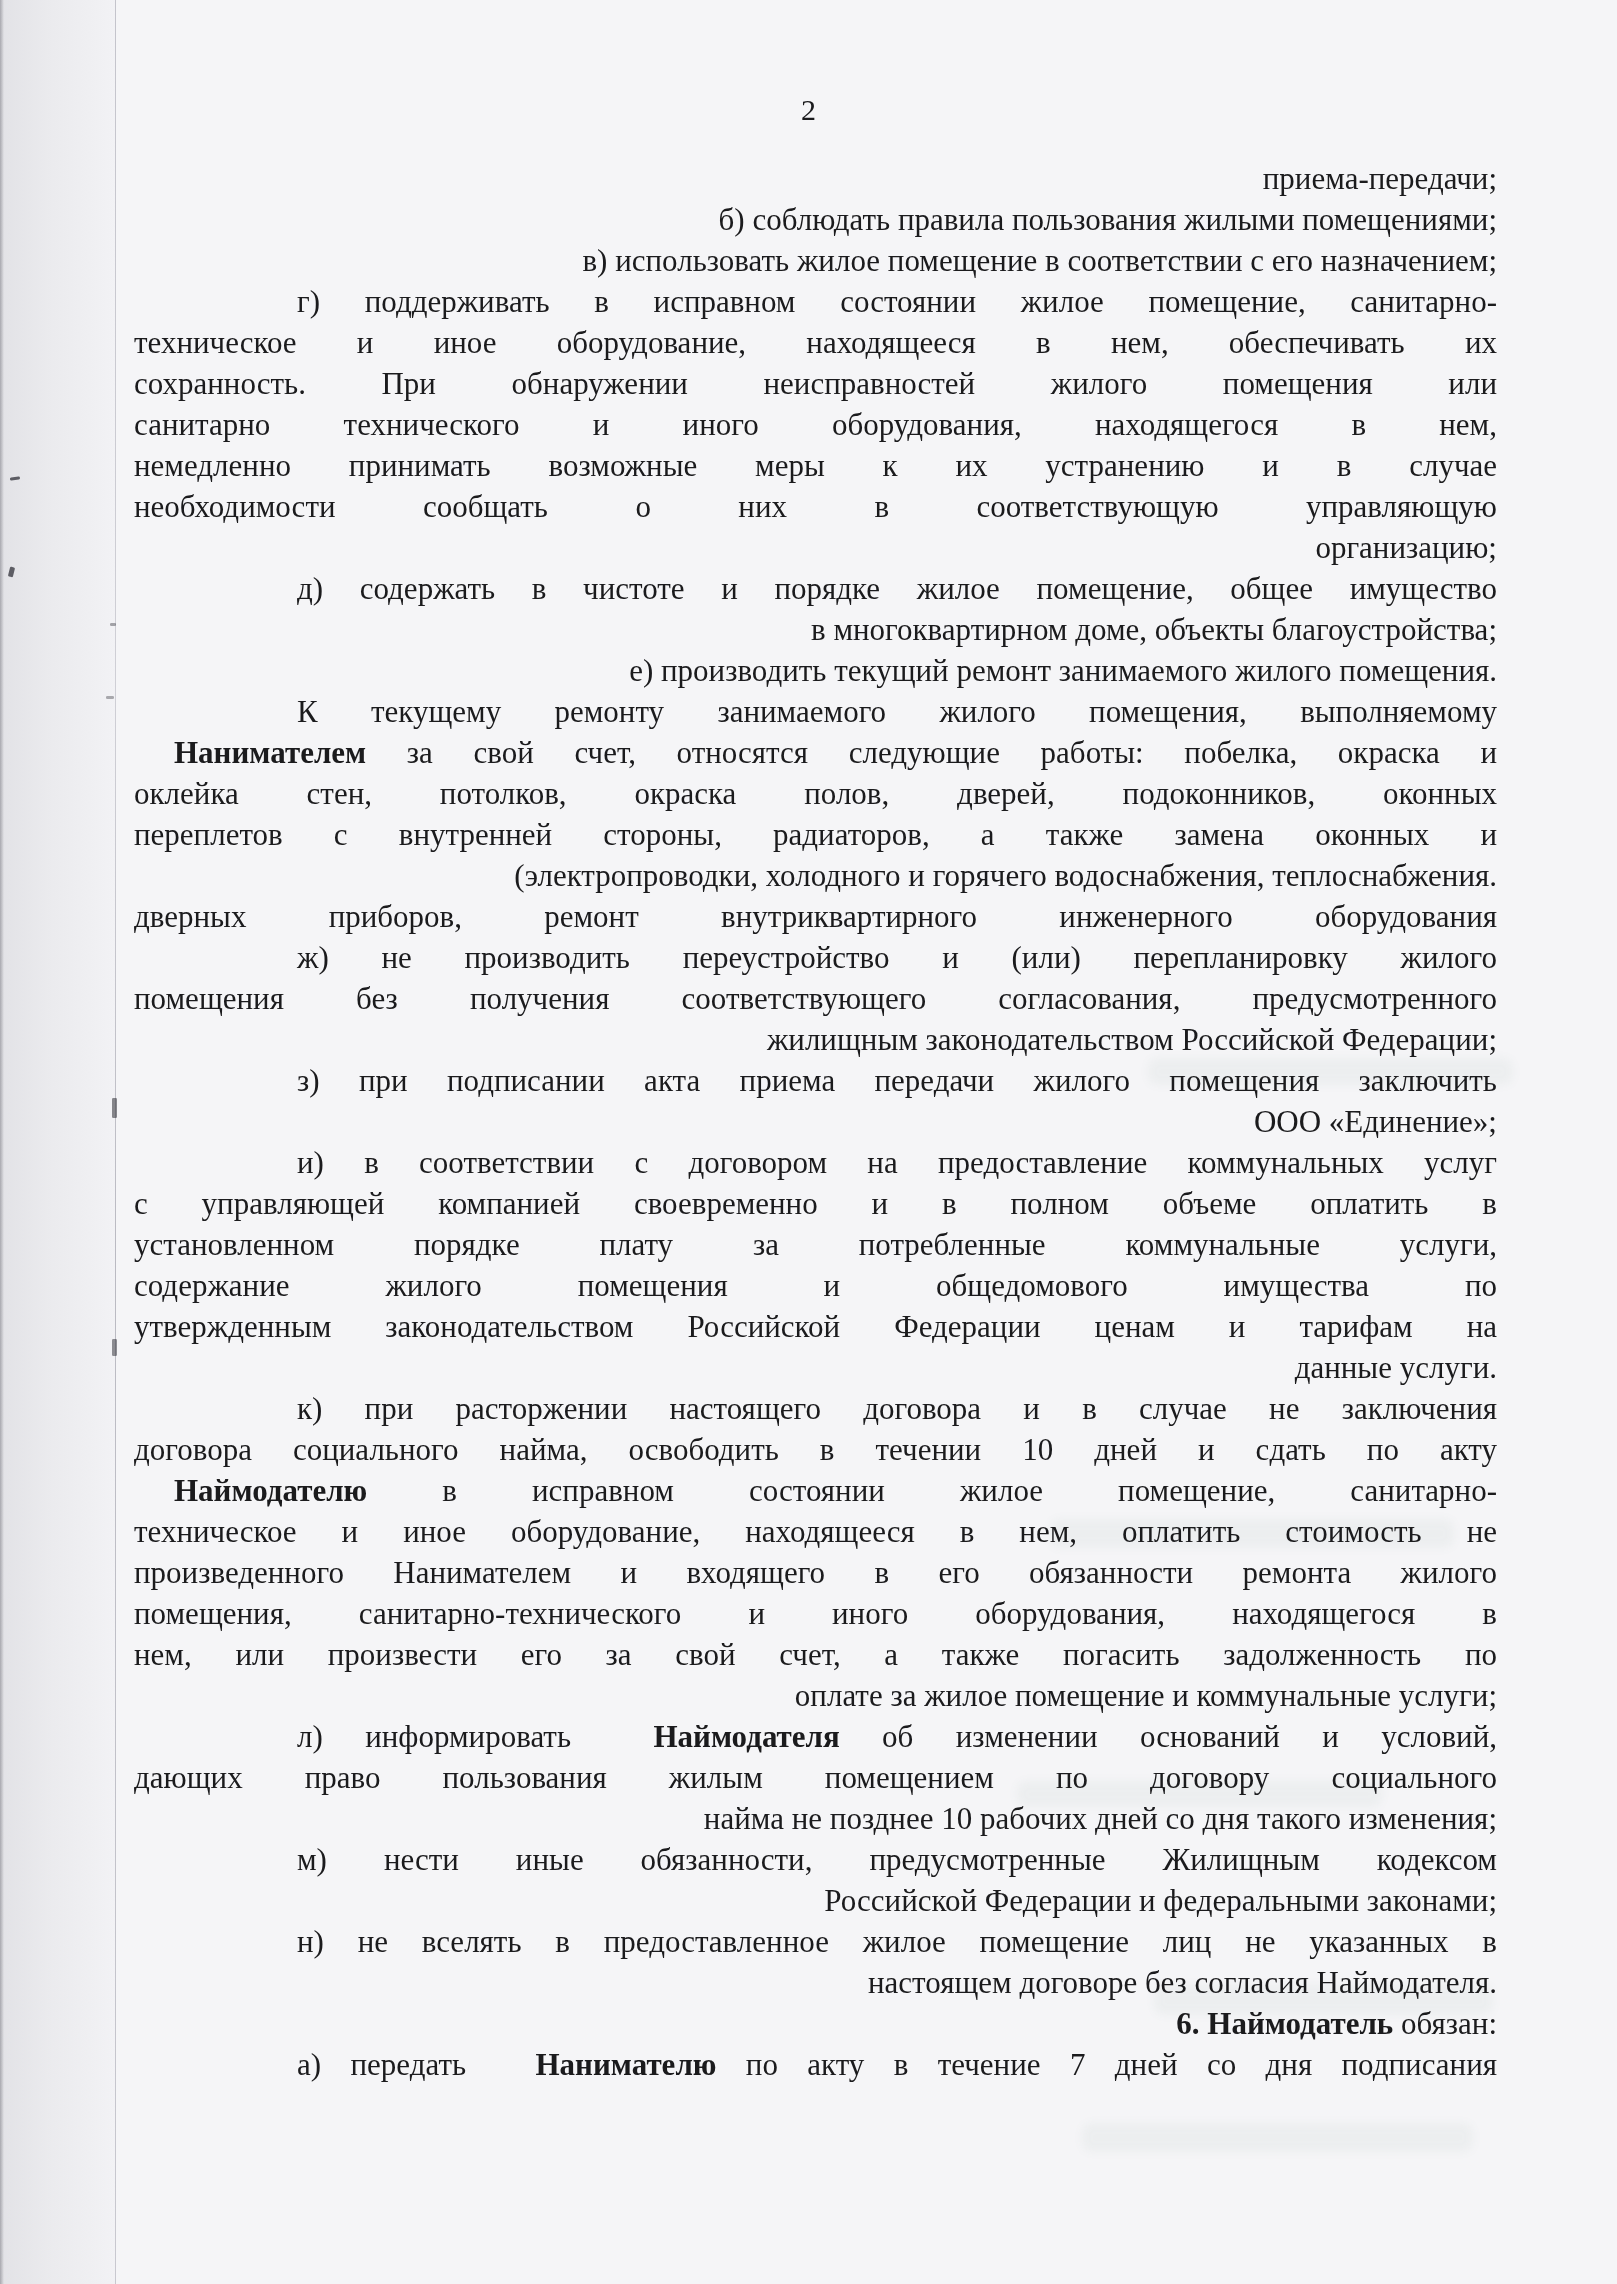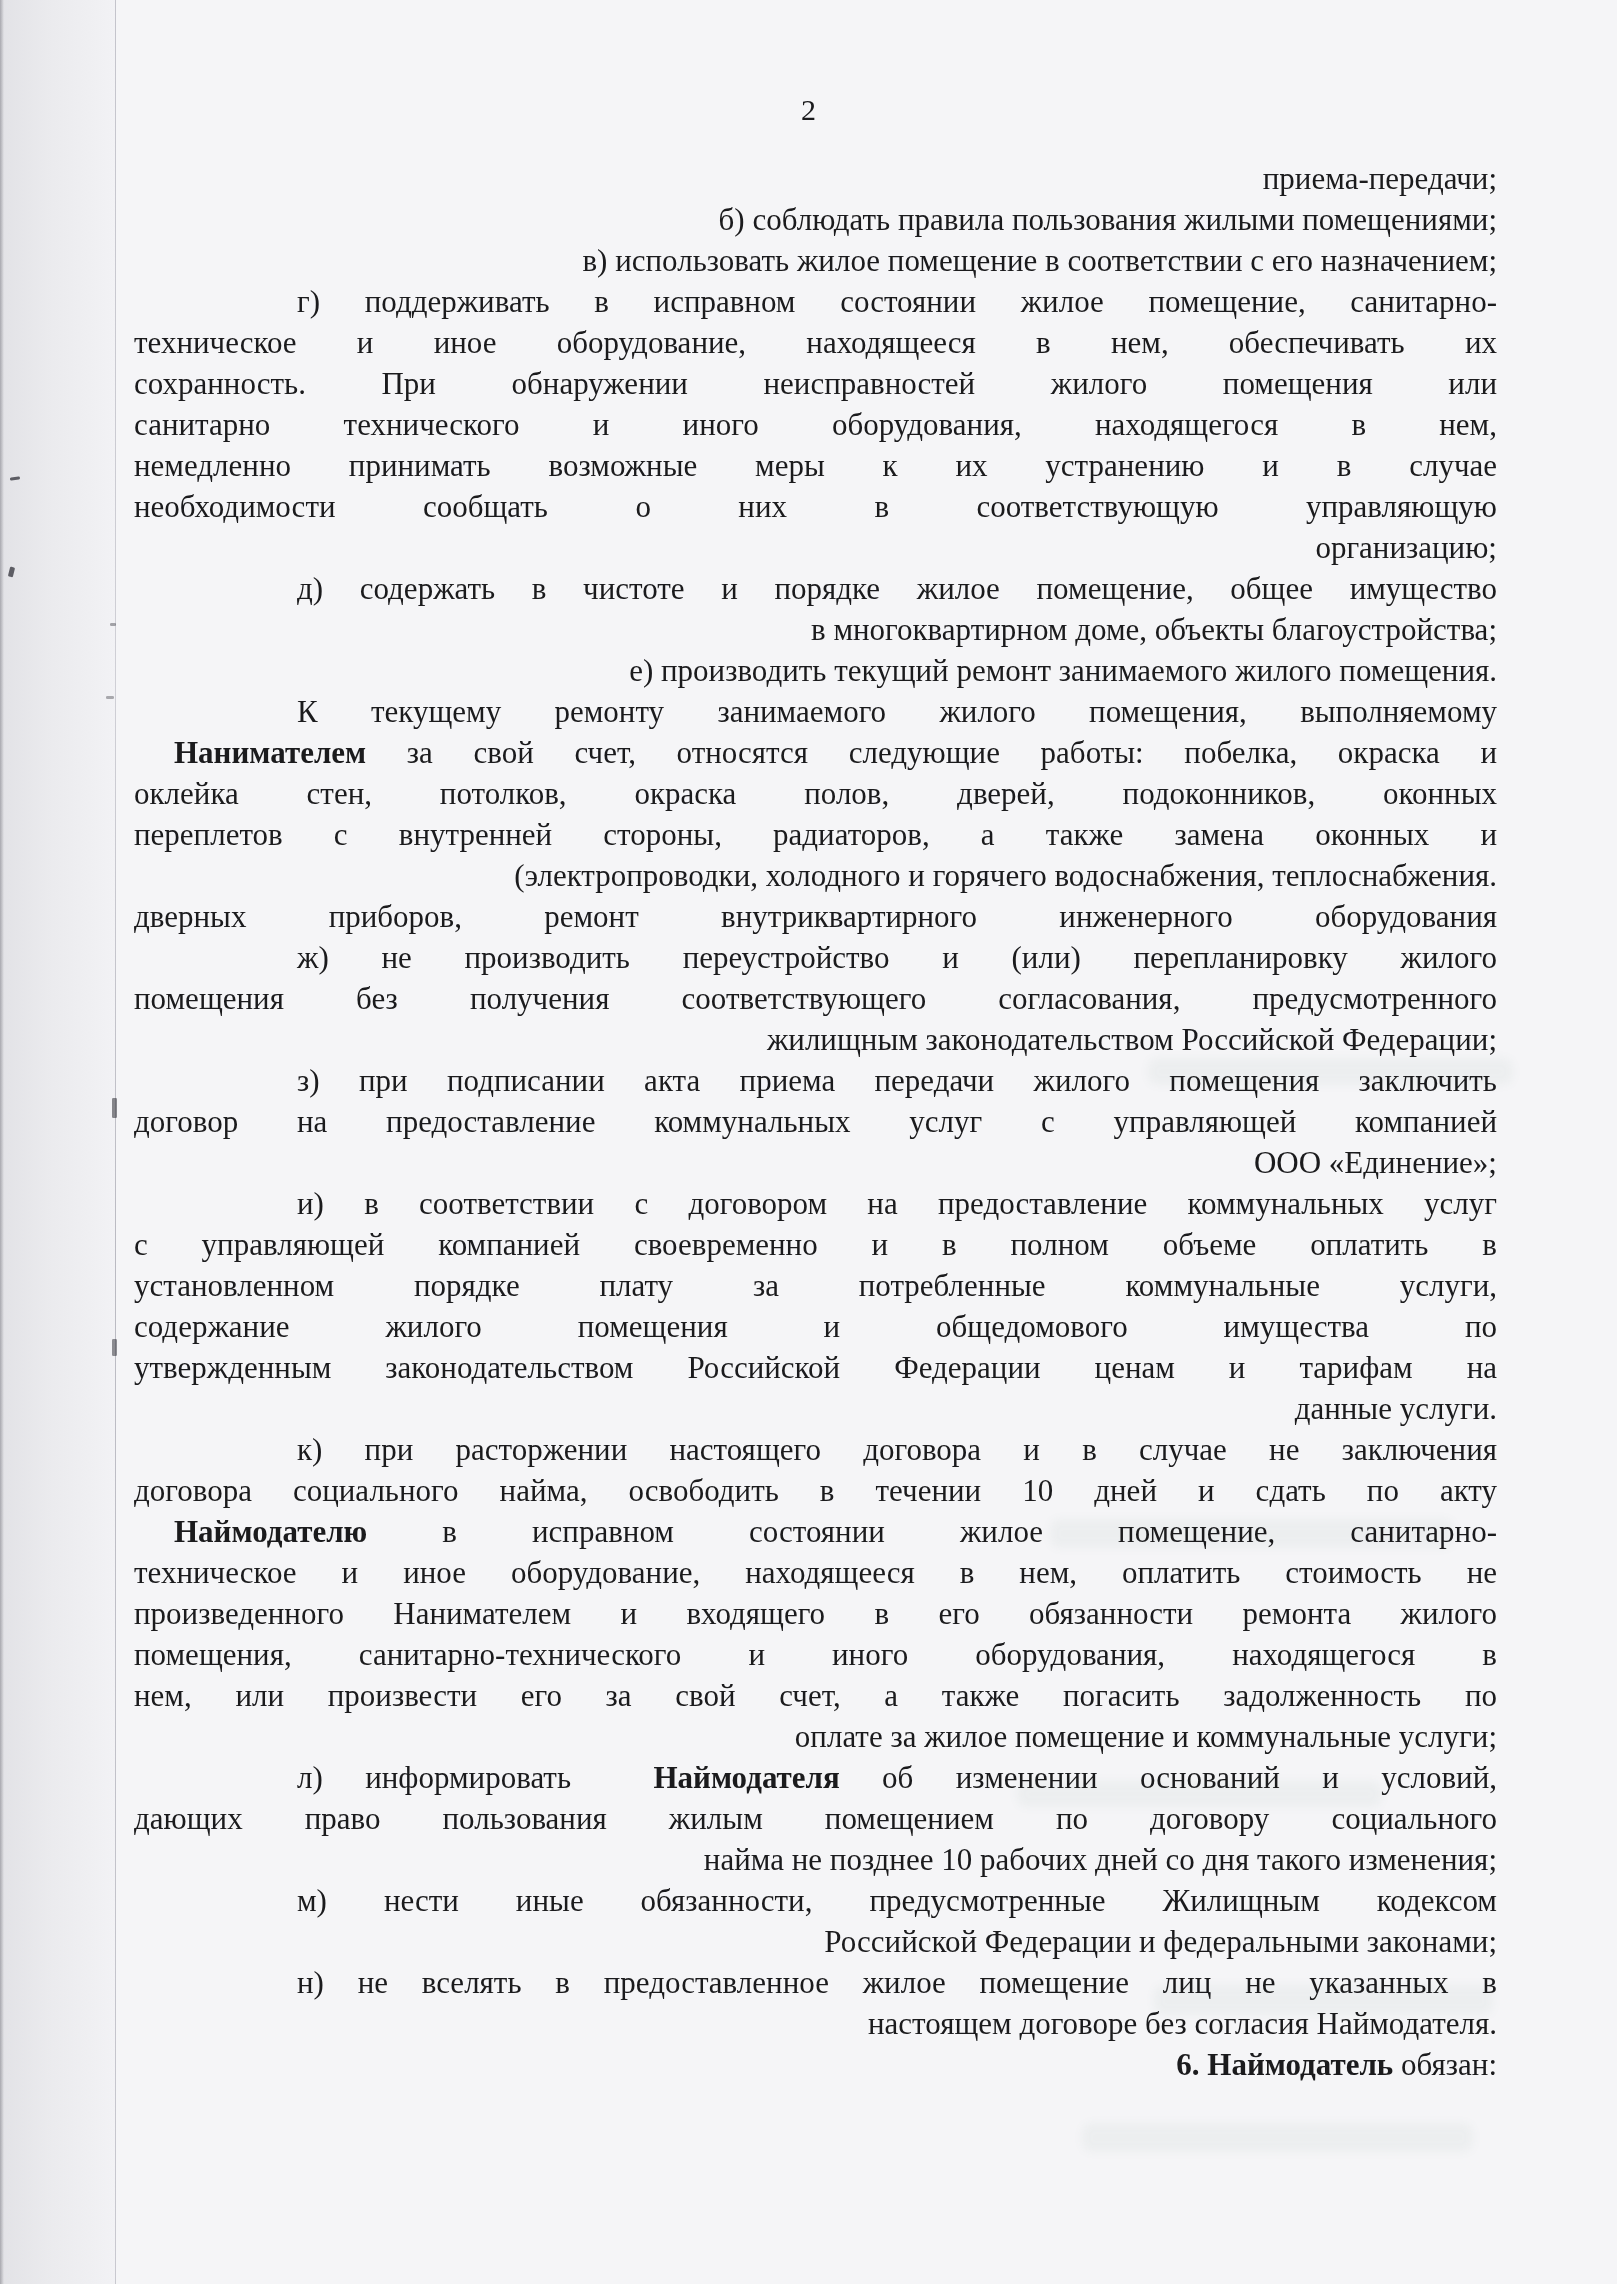--- a/index.html
+++ b/index.html
@@ -103,21 +103,20 @@
       <div class="line stretch indent"><span>К текущему ремонту занимаемого жилого помещения, выполняемому</span></div>
       <div class="line stretch"><b>Нанимателем</b><span> за свой счет, относятся следующие работы: побелка, окраска и</span></div>
       <div class="line stretch"><span>оклейка стен, потолков, окраска полов, дверей, подоконников, оконных</span></div>
       <div class="line stretch"><span>переплетов с внутренней стороны, радиаторов, а также замена оконных и</span></div>
       <div class="line"><span>(электропроводки, холодного и горячего водоснабжения, теплоснабжения.</span></div>
       <div class="line stretch"><span>дверных приборов, ремонт внутриквартирного инженерного оборудования</span></div>
       <div class="line stretch indent"><span>ж) не производить переустройство и (или) перепланировку жилого</span></div>
       <div class="line stretch"><span>помещения без получения соответствующего согласования, предусмотренного</span></div>
       <div class="line"><span>жилищным законодательством Российской Федерации;</span></div>
       <div class="line stretch indent"><span>з) при подписании акта приема передачи жилого помещения заключить</span></div>
-      <div class="line stretch"><span>договор на предоставление коммунальных услуг с управляющей компанией</span></div>
       <div class="line"><span>ООО «Единение»;</span></div>
       <div class="line stretch indent"><span>и) в соответствии с договором на предоставление коммунальных услуг</span></div>
       <div class="line stretch"><span>с управляющей компанией своевременно и в полном объеме оплатить в</span></div>
       <div class="line stretch"><span>установленном порядке плату за потребленные коммунальные услуги,</span></div>
       <div class="line stretch"><span>содержание жилого помещения и общедомового имущества по</span></div>
       <div class="line stretch"><span>утвержденным законодательством Российской Федерации ценам и тарифам на</span></div>
       <div class="line"><span>данные услуги.</span></div>
       <div class="line stretch indent"><span>к) при расторжении настоящего договора и в случае не заключения</span></div>
       <div class="line stretch"><span>договора социального найма, освободить в течении 10 дней и сдать по акту</span></div>
       <div class="line stretch"><b>Наймодателю</b><span> в исправном состоянии жилое помещение, санитарно-</span></div>
@@ -127,15 +126,16 @@
       <div class="line stretch"><span>нем, или произвести его за свой счет, а также погасить задолженность по</span></div>
       <div class="line"><span>оплате за жилое помещение и коммунальные услуги;</span></div>
       <div class="line stretch indent"><span>л) информировать </span><b>Наймодателя</b><span> об изменении оснований и условий,</span></div>
       <div class="line stretch"><span>дающих право пользования жилым помещением по договору социального</span></div>
       <div class="line"><span>найма не позднее 10 рабочих дней со дня такого изменения;</span></div>
       <div class="line stretch indent"><span>м) нести иные обязанности, предусмотренные Жилищным кодексом</span></div>
       <div class="line"><span>Российской Федерации и федеральными законами;</span></div>
       <div class="line stretch indent"><span>н) не вселять в предоставленное жилое помещение лиц не указанных в</span></div>
       <div class="line"><span>настоящем договоре без согласия Наймодателя.</span></div>
       <div class="line indent"><b>6. Наймодатель</b><span> обязан:</span></div>
+      <div class="line stretch indent"><span>а) передать </span><b>Нанимателю</b><span> по акту в течение 7  дней со дня подписания</span></div>
     </div>
 </div>
 
 
 </body></html>

